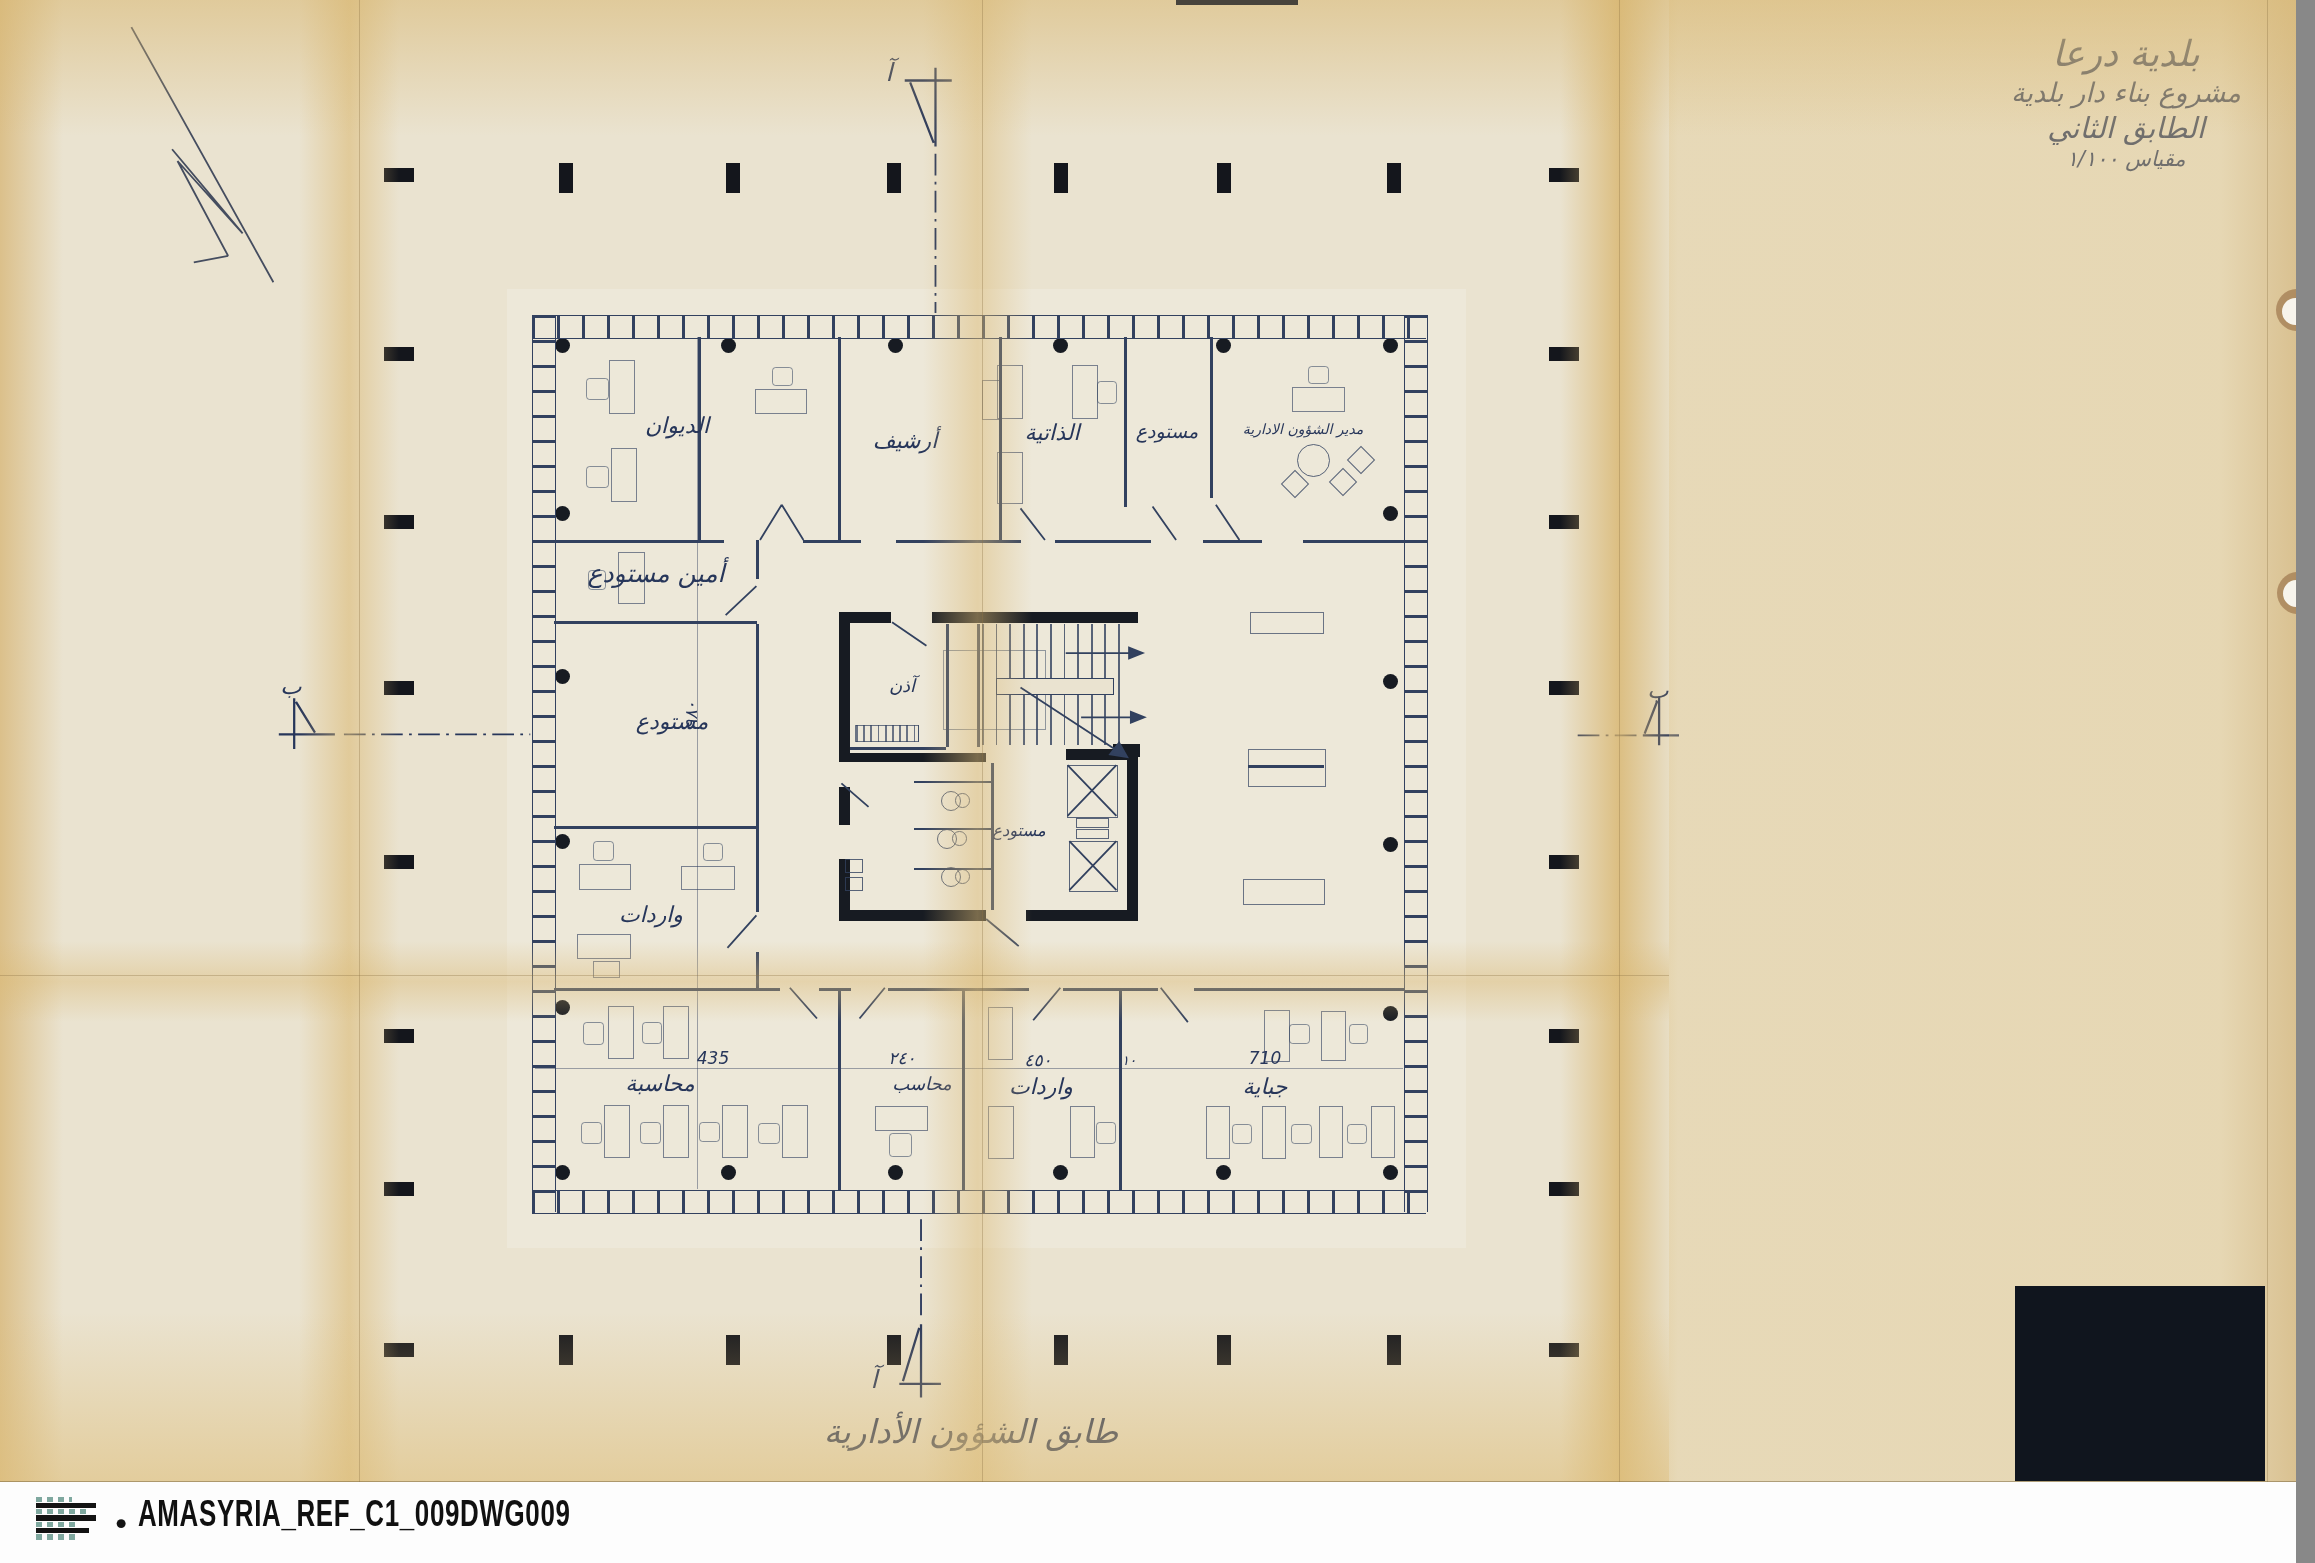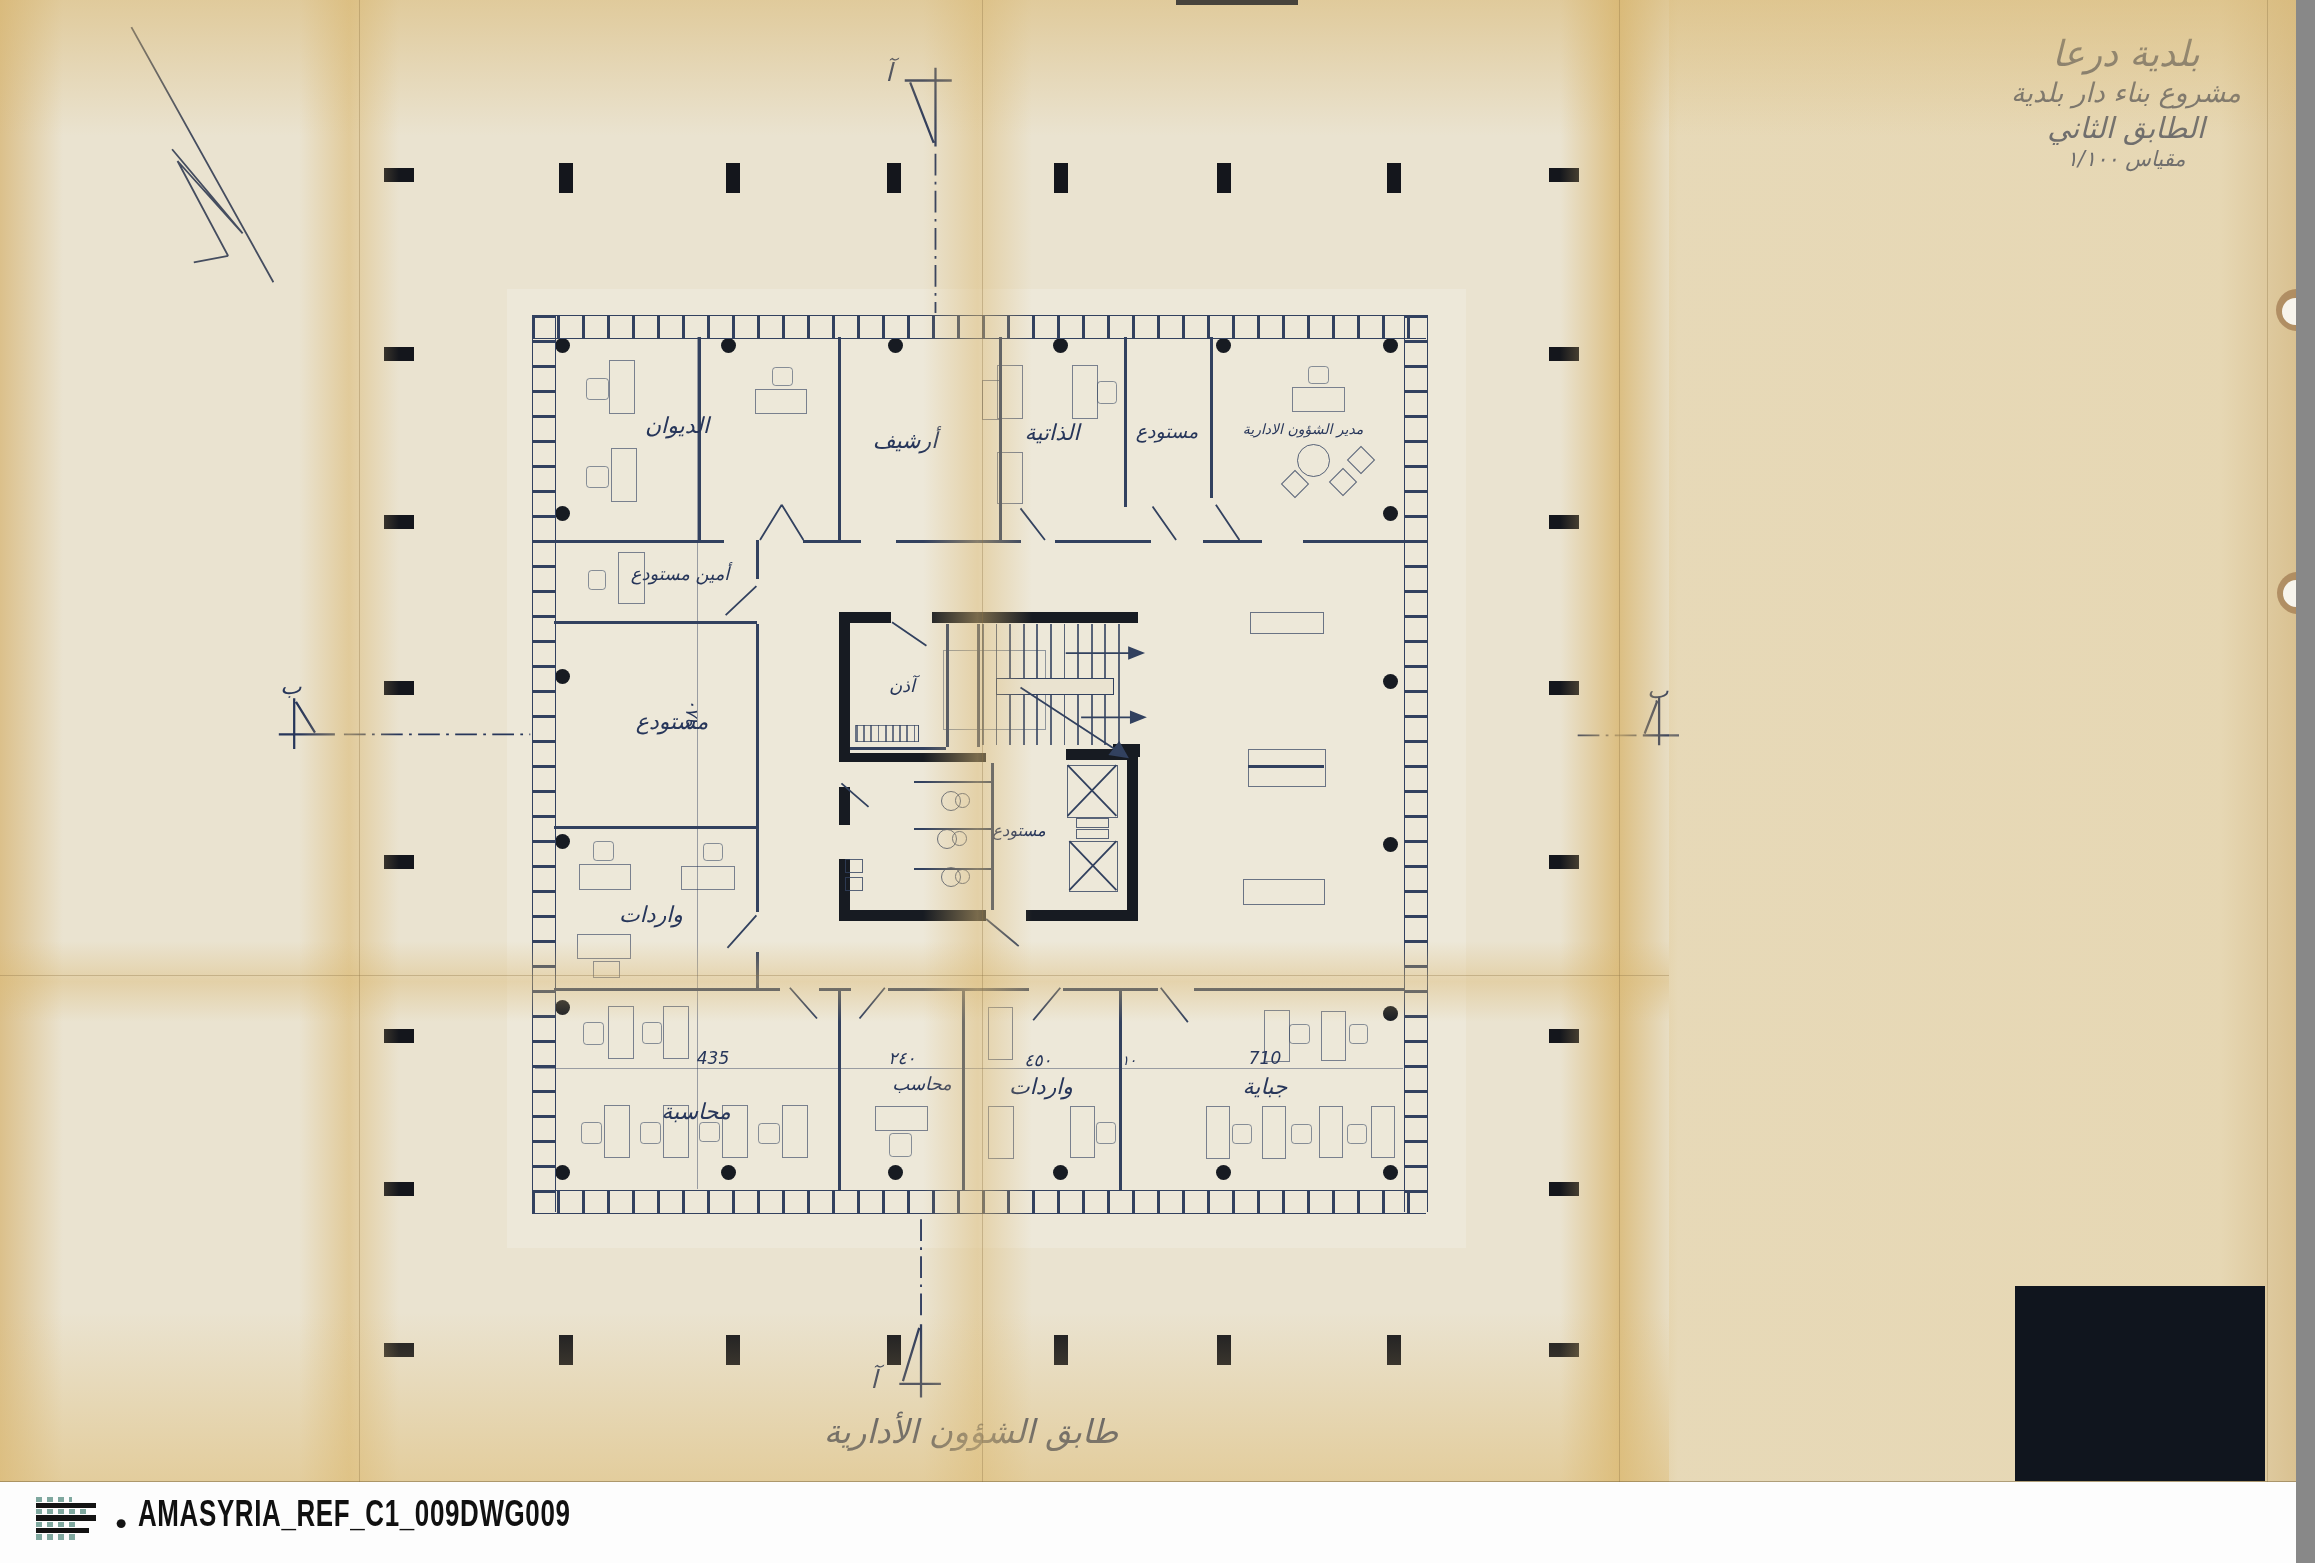--- a/index.html
+++ b/index.html
@@ -248,26 +248,26 @@
     <g id="svg-pencil" stroke="rgba(40,50,75,.85)" stroke-width="2" fill="none">
         <path d="M145,30L302,312M190,165L268,258M268,258L196,178M196,178L252,283M252,283L214,290"></path>
       </g>
   </svg>
 
   <div class="rlabel" style="left:677px;top:425px;">الديوان</div>
   <div class="rlabel" style="left:905px;top:440px;">أرشيف</div>
   <div class="rlabel" style="left:1052px;top:432px;">الذاتية</div>
   <div class="rlabel" style="left:1167px;top:431px;font-size:19px;">مستودع</div>
   <div class="rlabel" style="left:1303px;top:429px;font-size:14px;">مدير الشؤون الادارية</div>
-  <div class="rlabel" style="left:680px;top:573px;font-size:18px;">أمين مستودع</div>
+  <div class="rlabel" style="left:656px;top:573px;font-size:25px;">أمين مستودع</div>
   <div class="rlabel" style="left:672px;top:721px;">مستودع</div>
   <div class="rlabel" style="left:651px;top:914px;">واردات</div>
   <div class="rlabel" style="left:902px;top:685px;font-size:18px;">آذن</div>
   <div class="rlabel" style="left:1019px;top:830px;font-size:16.3px;">مستودع</div>
-  <div class="rlabel" style="left:696px;top:1083px;margin-top:28px;">محاسبة</div>
+  <div class="rlabel" style="left:660px;top:1083px;">محاسبة</div>
   <div class="rlabel" style="left:922px;top:1083px;font-size:18px;">محاسب</div>
   <div class="rlabel" style="left:1041px;top:1086px;">واردات</div>
   <div class="rlabel" style="left:1265px;top:1086px;">جباية</div>
 
   <div class="dim" style="left:713px;top:1058px;">435</div>
   <div class="dim" style="left:902px;top:1058px;">٢٤٠</div>
   <div class="dim" style="left:1038px;top:1060px;">٤٥٠</div>
   <div class="dim" style="left:1129px;top:1060px;font-size:13.6px;">١٠</div>
   <div class="dim" style="left:1265px;top:1058px;">710</div>
   <div class="dim" style="left:691px;top:715px;transform:translate(-50%,-50%) rotate(-90deg);">٩٨٠</div>

